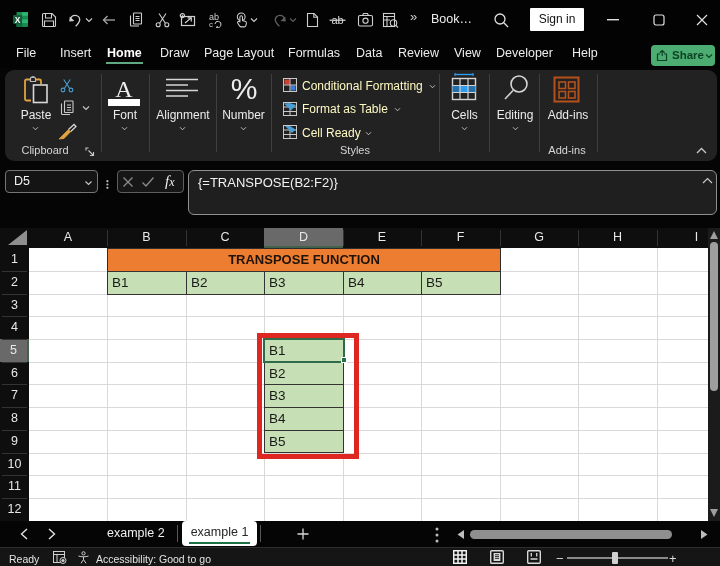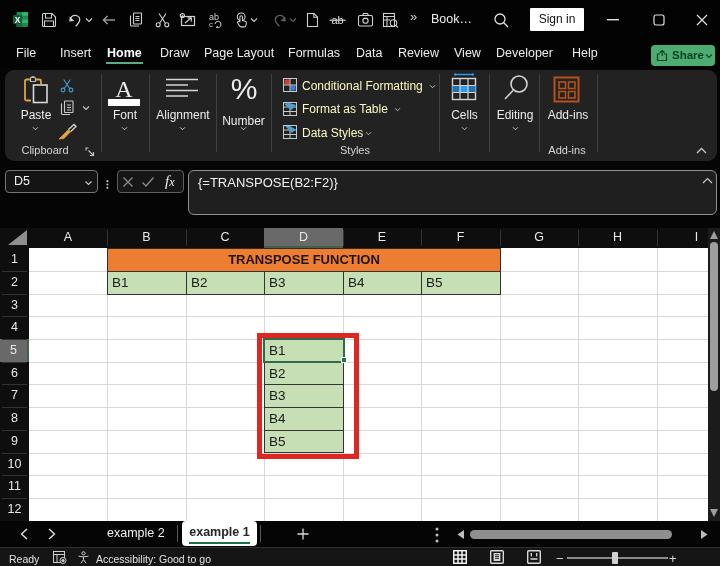--- a/index.html
+++ b/index.html
@@ -44,21 +44,21 @@
   .colhdr { position:absolute; top:0; height:20px; color:#e8e8e8; font-size:12.5px; text-align:center; line-height:18px; }
   .rowhdr { position:absolute; left:0; width:29px; color:#e8e8e8; font-size:12.5px; text-align:center; }
   .gv { position:absolute; width:1px; background:#d9d9d9; }
   .gh { position:absolute; height:1px; background:#d9d9d9; }
   .hsep { position:absolute; background:#333; }
   .celltxt { position:absolute; color:#1a1a1a; font-size:13.5px; }
 
   
   #tabbar { position:absolute; left:0; top:521px; width:720px; height:26px; background:#050505; }
   #activetab { position:absolute; left:182px; top:0px; width:75px; height:25px; background:#ffffff; border-radius:4px;
-               color:#262626; font-size:12.5px; text-align:center; line-height:23px;font-weight:bold; }
+               color:#262626; font-size:12.5px; text-align:center; line-height:23px; }
   #activetab .ul { position:absolute; left:7px; right:7px; bottom:2px; height:2px; background:#1e7145; }
 
   
   #statusbar { position:absolute; left:0; top:547px; width:720px; height:19px; background:#151515; border-top:1px solid #2e2e2e;
                color:#e3e3e3; font-size:10.5px; }
 </style>
 </head>
 <body>
 <div id="app">
 
@@ -210,21 +210,21 @@
     <div class="rsep" style="left:216px;"></div>
     <div class="rsep" style="left:271px;"></div>
     <div class="rsep" style="left:439px;"></div>
     <div class="rsep" style="left:489px;"></div>
     <div class="rsep" style="left:539px;"></div>
     <div class="rsep" style="left:597px;"></div>
     <div class="rbtntext" style="left:14px; width:44px;">Paste</div>
     <div class="rlabel" style="left:10px; width:70px;">Clipboard</div>
     <div class="rbtntext" style="left:103px; width:44px;">Font</div>
     <div class="rbtntext" style="left:152px; width:62px;">Alignment</div>
-    <div class="rbtntext" style="left:216px; width:55px;margin-top:6px;">Number</div>
+    <div class="rbtntext" style="left:216px; width:55px;">Number</div>
     <div class="rlabel" style="left:330px; width:50px;">Styles</div>
     <div class="rbtntext" style="left:442px; width:45px;">Cells</div>
     <div class="rbtntext" style="left:491px; width:48px;">Editing</div>
     <div class="rbtntext" style="left:542px; width:52px;">Add-ins</div>
     <div class="rlabel" style="left:541px; width:52px;">Add-ins</div>
 
     <svg class="abs" style="left:22px; top:7px;" width="28" height="31" viewBox="0 0 28 31">
       <path d="M8 4.5 H4.5 a1.5 1.5 0 0 0 -1.5 1.5 V24 a1.5 1.5 0 0 0 1.5 1.5 H9" fill="none" stroke="#e0a33e" stroke-width="1.8"></path>
       <path d="M14 4.5 H17.5 a1.5 1.5 0 0 1 1.5 1.5 V9" fill="none" stroke="#e0a33e" stroke-width="1.8"></path>
       <path d="M8.5 6.5 V3.5 a1 1 0 0 1 1-1 h3 a1 1 0 0 1 1 1 V6.5 Z" fill="#1e1e1e" stroke="#b9b9b9" stroke-width="1.2"></path>
@@ -284,21 +284,21 @@
     <div class="styrow" style="left:302px; top:34px;">Format as Table</div>
     <svg class="chev" style="left:393px; top:39px;" width="8" height="6" viewBox="0 0 8 6" fill="none" stroke="#c8c8c8" stroke-width="1.1">
         <path d="M1 1.5 L4 4.5 L7 1.5"></path>
       </svg>
 
     <svg class="abs" style="left:283px; top:57px;" width="14" height="14" viewBox="0 0 14 14">
       <rect x="0.5" y="0.5" width="13" height="13" fill="none" stroke="#c9c9c9" stroke-width="1"></rect>
       <path d="M0.5 5 H13.5 M0.5 9.5 H13.5 M7 5 V13.5" stroke="#c9c9c9" stroke-width="1"></path>
       <path d="M2 1 L9 8 L12.5 4.5 L7 1 Z" fill="#4a9fd4"></path>
     </svg>
-    <div class="styrow" style="left:302px; top:58px;">Data Styles</div>
+    <div class="styrow" style="left:302px; top:58px;">Cell Ready</div>
     <svg class="chev" style="left:364px; top:63px;" width="8" height="6" viewBox="0 0 8 6" fill="none" stroke="#c8c8c8" stroke-width="1.1">
         <path d="M1 1.5 L4 4.5 L7 1.5"></path>
       </svg>
 
     <svg class="abs" style="left:450px; top:5px;" width="28" height="28" viewBox="0 0 28 28">
       <path d="M5 1.5 H23" stroke="#2f9bf0" stroke-width="1.4"></path>
       <path d="M5 0 V3 M23 0 V3" stroke="#2f9bf0" stroke-width="1.2"></path>
       <rect x="2.5" y="5.5" width="23" height="21" fill="none" stroke="#d5d5d5" stroke-width="1.4"></rect>
       <rect x="2.5" y="12.5" width="23" height="7" fill="#2471ab"></rect>
       <rect x="10" y="12.5" width="8" height="7" fill="#2f9bf0"></rect>

